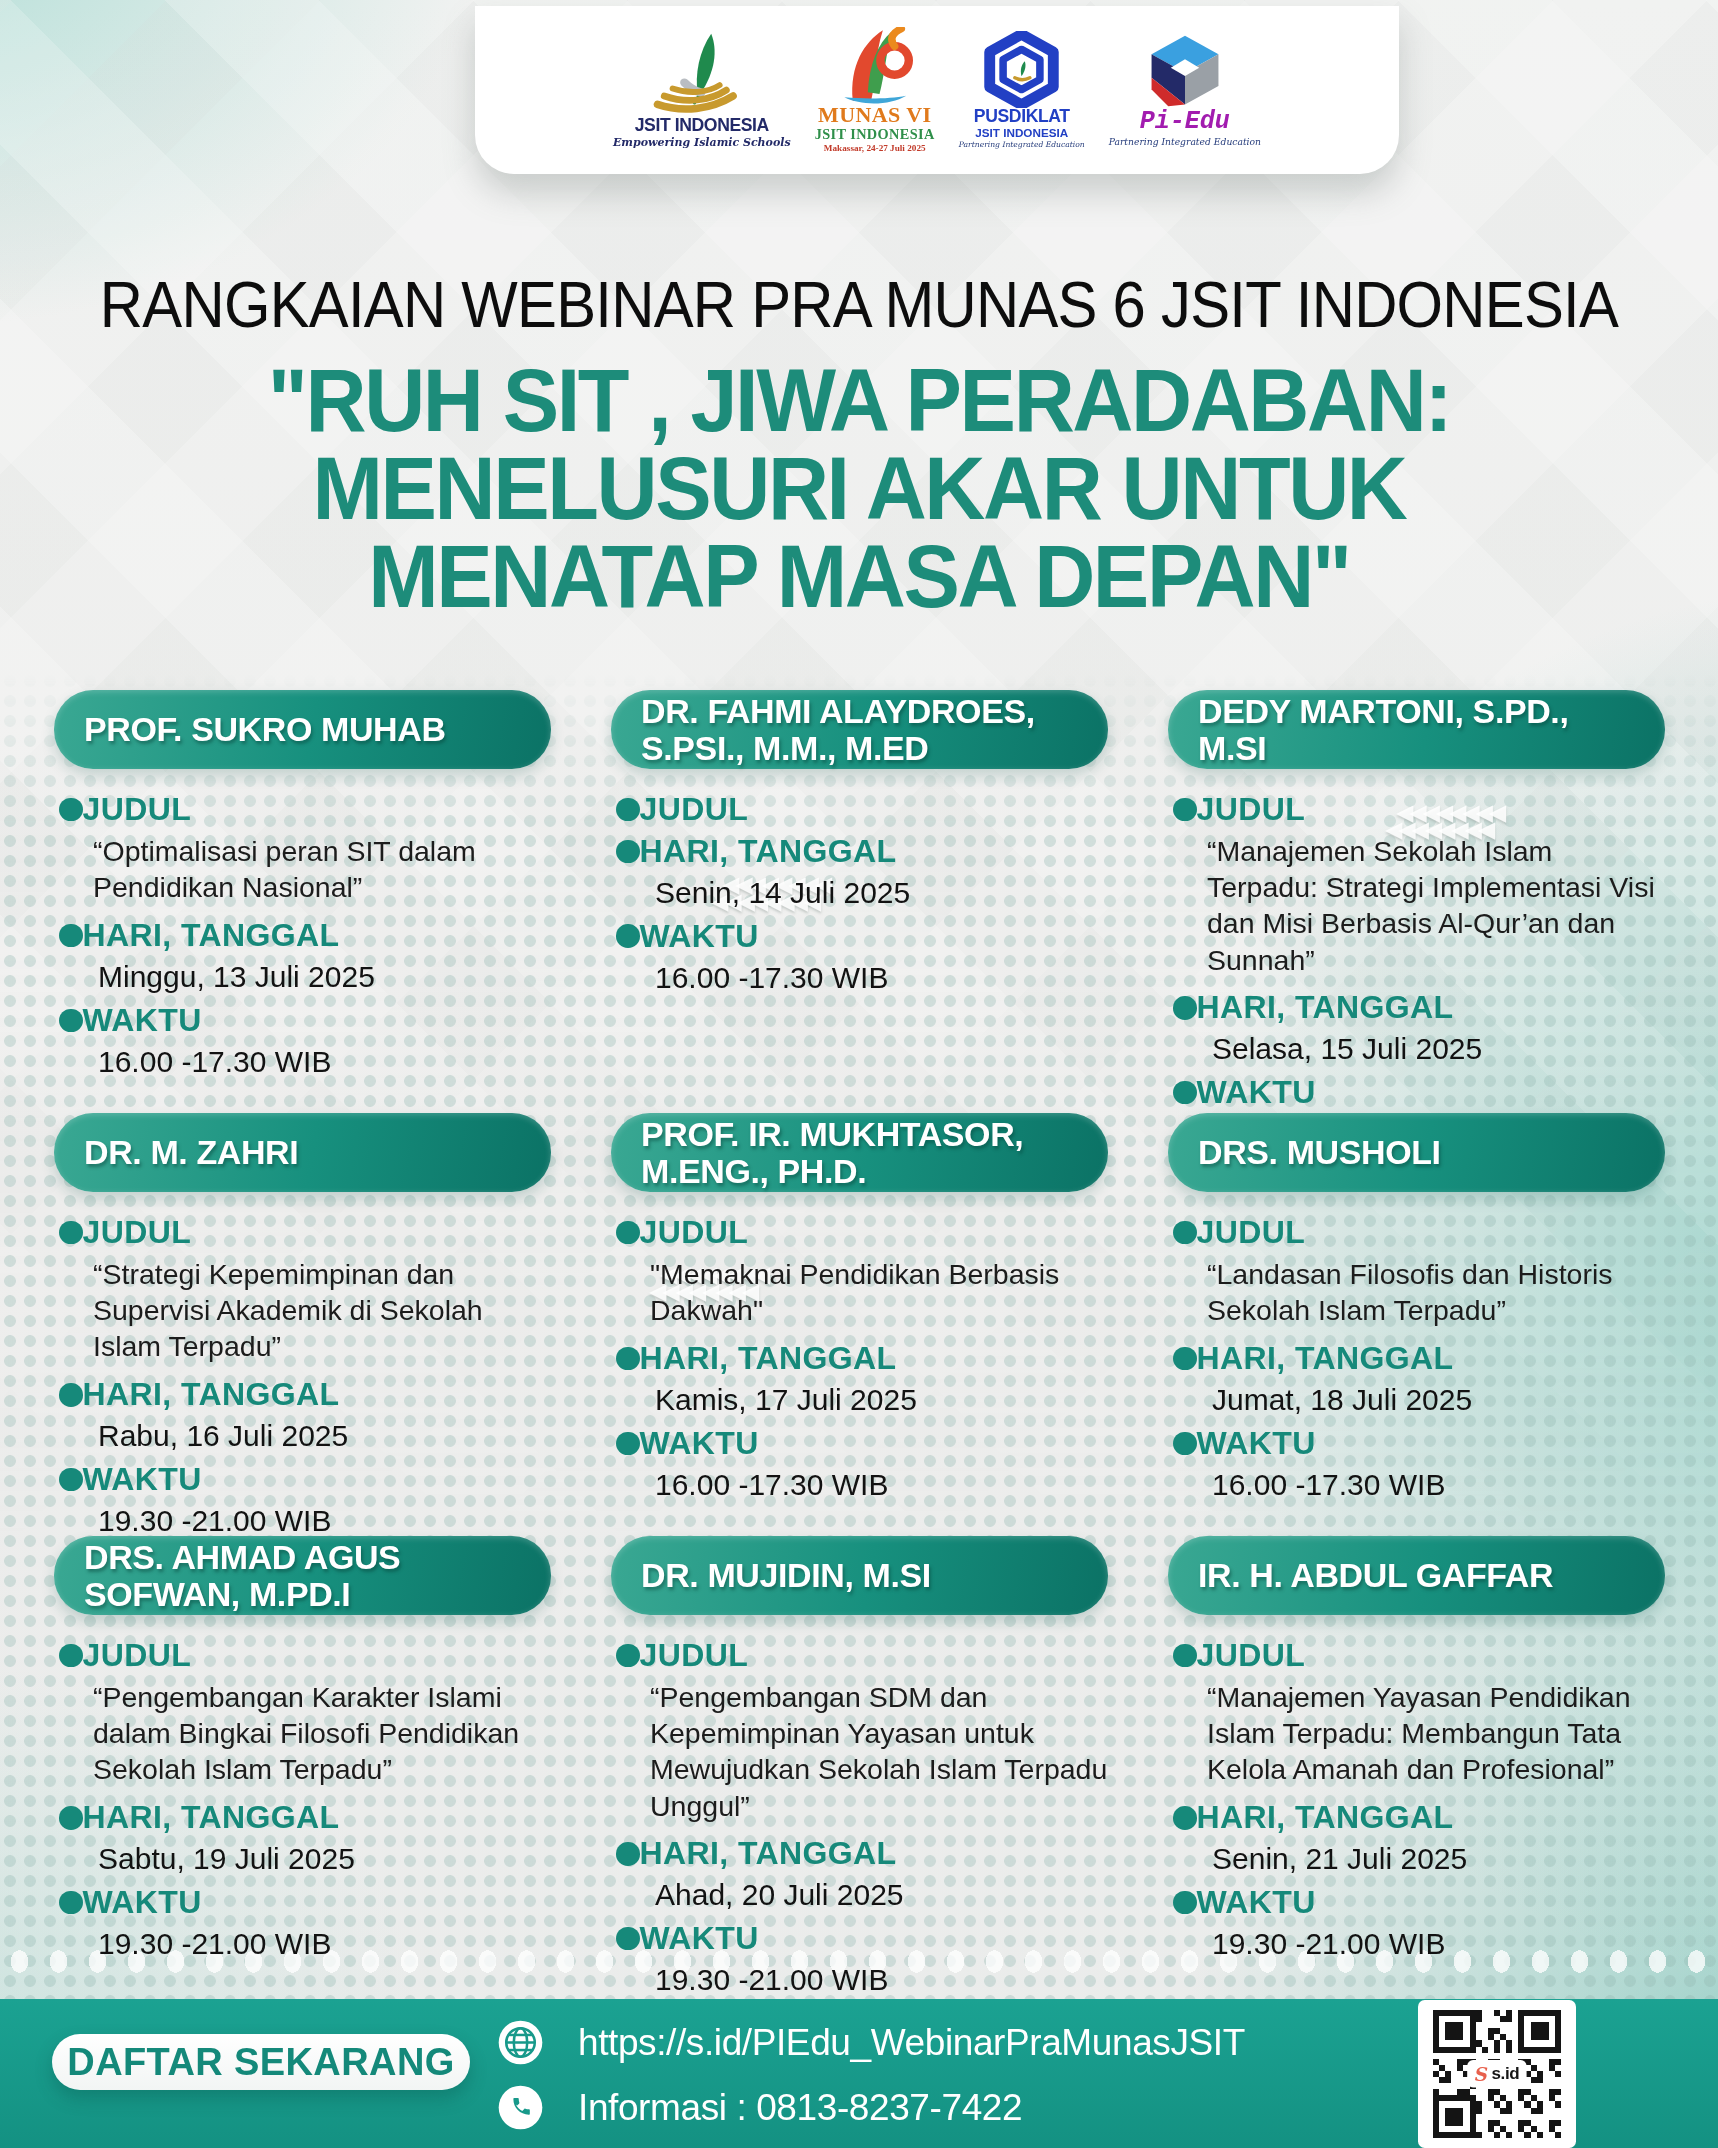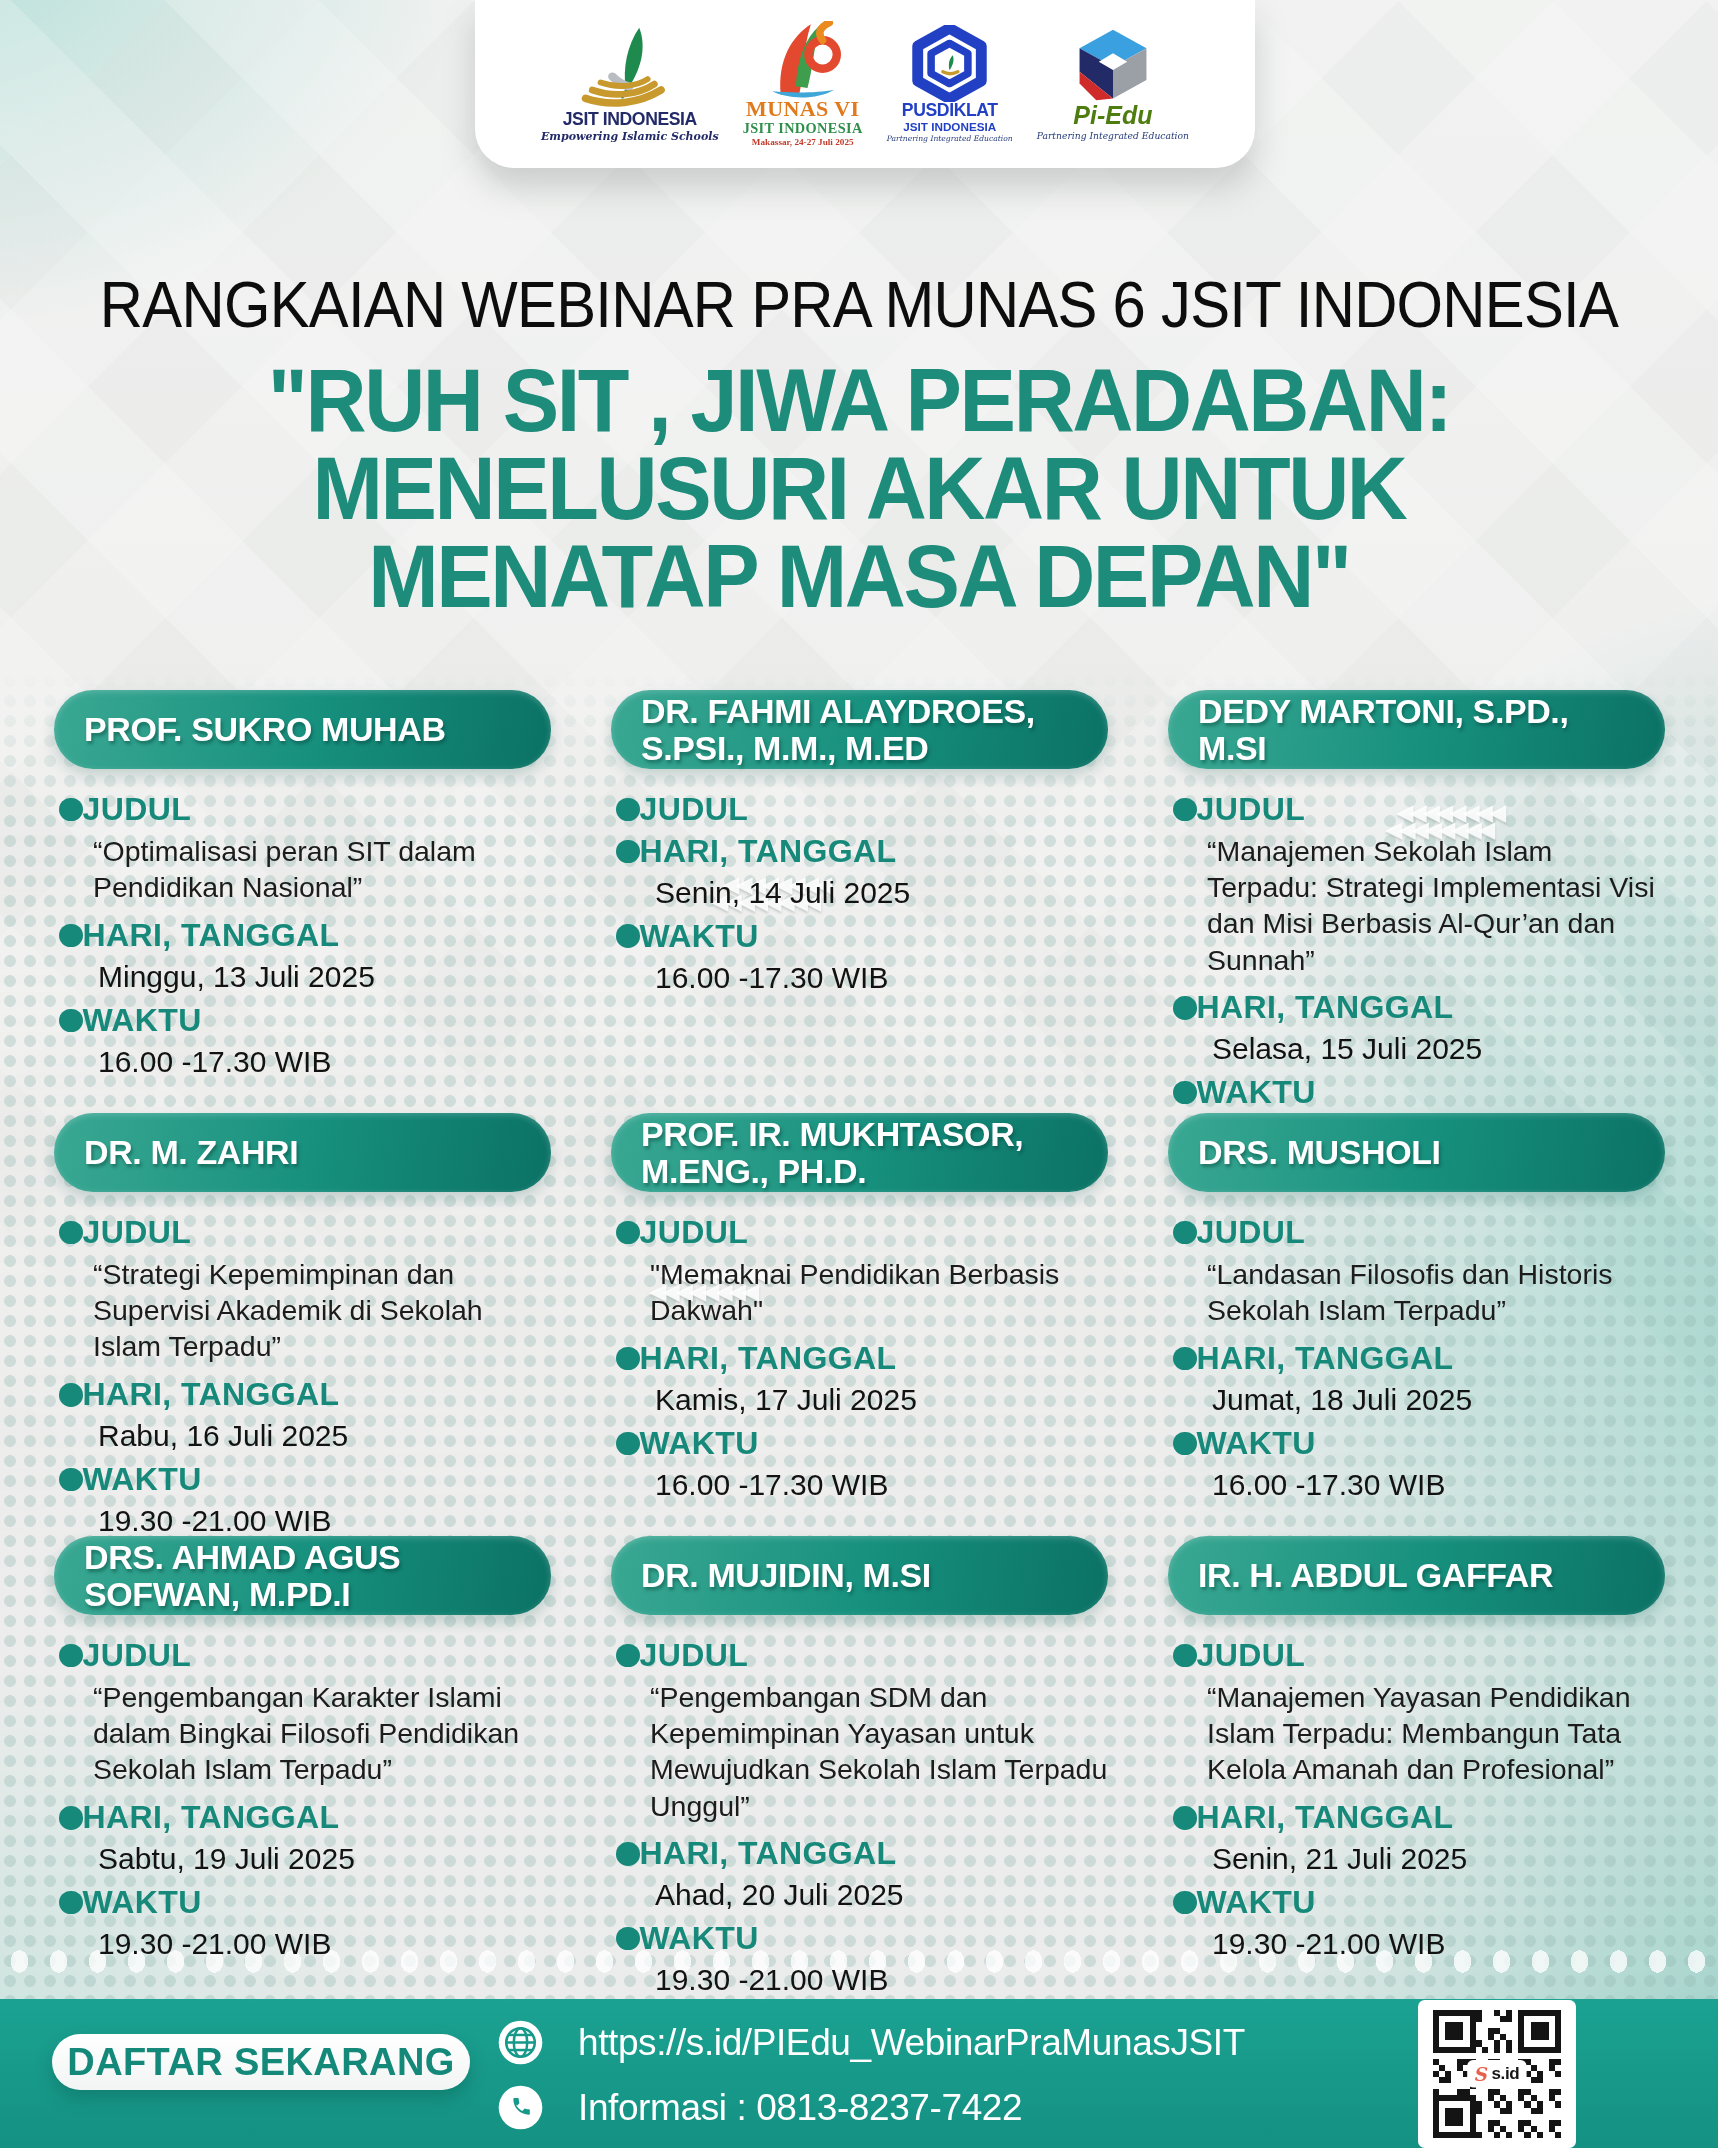--- a/index.html
+++ b/index.html
@@ -27,35 +27,35 @@
     background-image:radial-gradient(circle, rgba(146,184,177,.34) 5.5px, transparent 6.3px);
     background-size:20px 20px;
     -webkit-mask-image:linear-gradient(to bottom,transparent 0,#000 12%,#000 100%);
             mask-image:linear-gradient(to bottom,transparent 0,#000 12%,#000 100%);
   }
   .dots-band{position:absolute;left:0;right:0;top:1937px;height:62px;z-index:1;opacity:.85;
     background:radial-gradient(ellipse 14.3px 18.5px at center, rgba(255,255,255,.9) 60%, transparent 61%);
     background-size:39px 49px;
   }
   
-  .banner{position:absolute;left:475px;top:0;width:780px;height:168px;z-index:5;
+  .banner{position:absolute;left:475px;top:6px;width:924px;height:168px;z-index:5;
     background:#fff;border-radius:0 0 39px 39px;
     box-shadow:0 18.5px 32px rgba(112,122,120,.30);
     display:flex;align-items:center;justify-content:center;gap:24px;}
   .logo{display:flex;flex-direction:column;align-items:center;line-height:1;}
   .logo svg{display:block;}
   .l-title{font-weight:700;color:#232a68;font-size:17.6px;margin-top:3.4px;letter-spacing:-0.4px;}
   .l-script{font-family:"DejaVu Serif",serif;font-style:italic;font-weight:700;color:#232a68;font-size:11px;margin-top:2.5px;}
   .munas-title{font-family:"Liberation Serif",serif;font-weight:700;font-size:22px;color:#e07a1c;letter-spacing:0.4px;}
   .munas-sub{font-family:"Liberation Serif",serif;font-weight:700;font-size:14.3px;color:#2f8f4a;margin-top:1.7px;letter-spacing:0.4px;}
   .munas-tag{font-family:"Liberation Serif",serif;font-weight:700;font-size:9.2px;color:#c23b2a;margin-top:2.5px;}
   .pus-title{font-weight:700;font-size:17.6px;color:#2240c4;letter-spacing:-0.4px;}
   .pus-sub{font-weight:700;font-size:11.7px;color:#2240c4;margin-top:1.7px;}
   .pus-tag{font-family:"DejaVu Serif",serif;font-style:italic;font-size:7.6px;color:#233a7a;margin-top:2.5px;}
-  .pie-title{font-family:Liberation Sans, sans-serif;font-style:italic;font-weight:700;font-size:25px;color:#4d7c0f;margin-top:1.7px;}
+  .pie-title{font-family:Liberation Mono, monospace;font-style:italic;font-weight:700;font-size:25px;color:#a21caf;margin-top:1.7px;}
   .pie-tag{font-family:"DejaVu Serif",serif;font-style:italic;font-size:9.2px;color:#233a7a;margin-top:2.5px;}
   
   .kicker{position:absolute;left:0;right:0;top:267px;z-index:4;text-align:center;
     font-size:65px;font-weight:400;color:#0d0d0d;letter-spacing:-0.8px;transform:scaleX(.92);}
   .title{position:absolute;left:0;right:0;top:356px;z-index:4;text-align:center;
     font-size:89px;line-height:88px;font-weight:700;color:#1d8c7a;letter-spacing:-2.5px;transform:scaleX(.95);}
   
   .cards{position:absolute;left:54px;top:690px;z-index:3;display:grid;
     grid-template-columns:497px 497px 497px;column-gap:60px;grid-auto-rows:423px;}
   .card{position:relative;}

